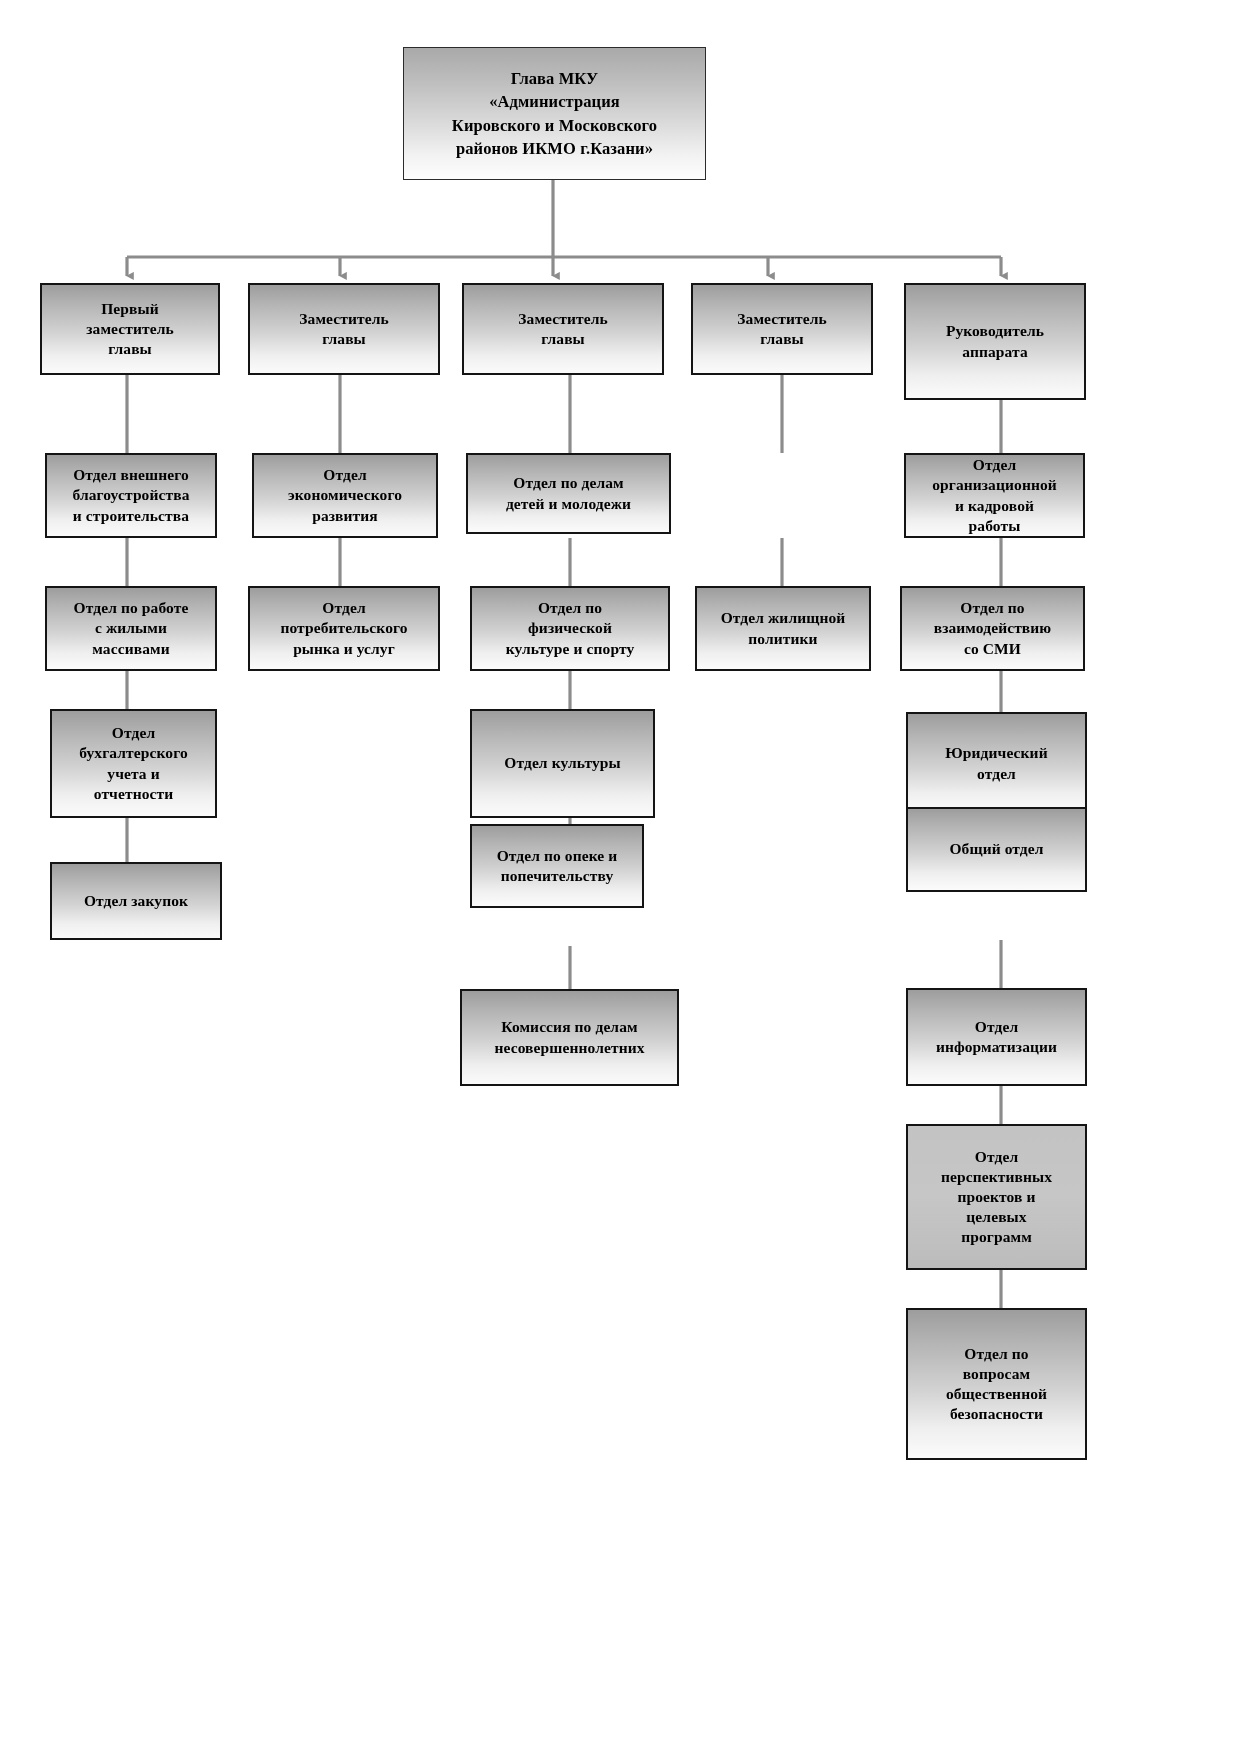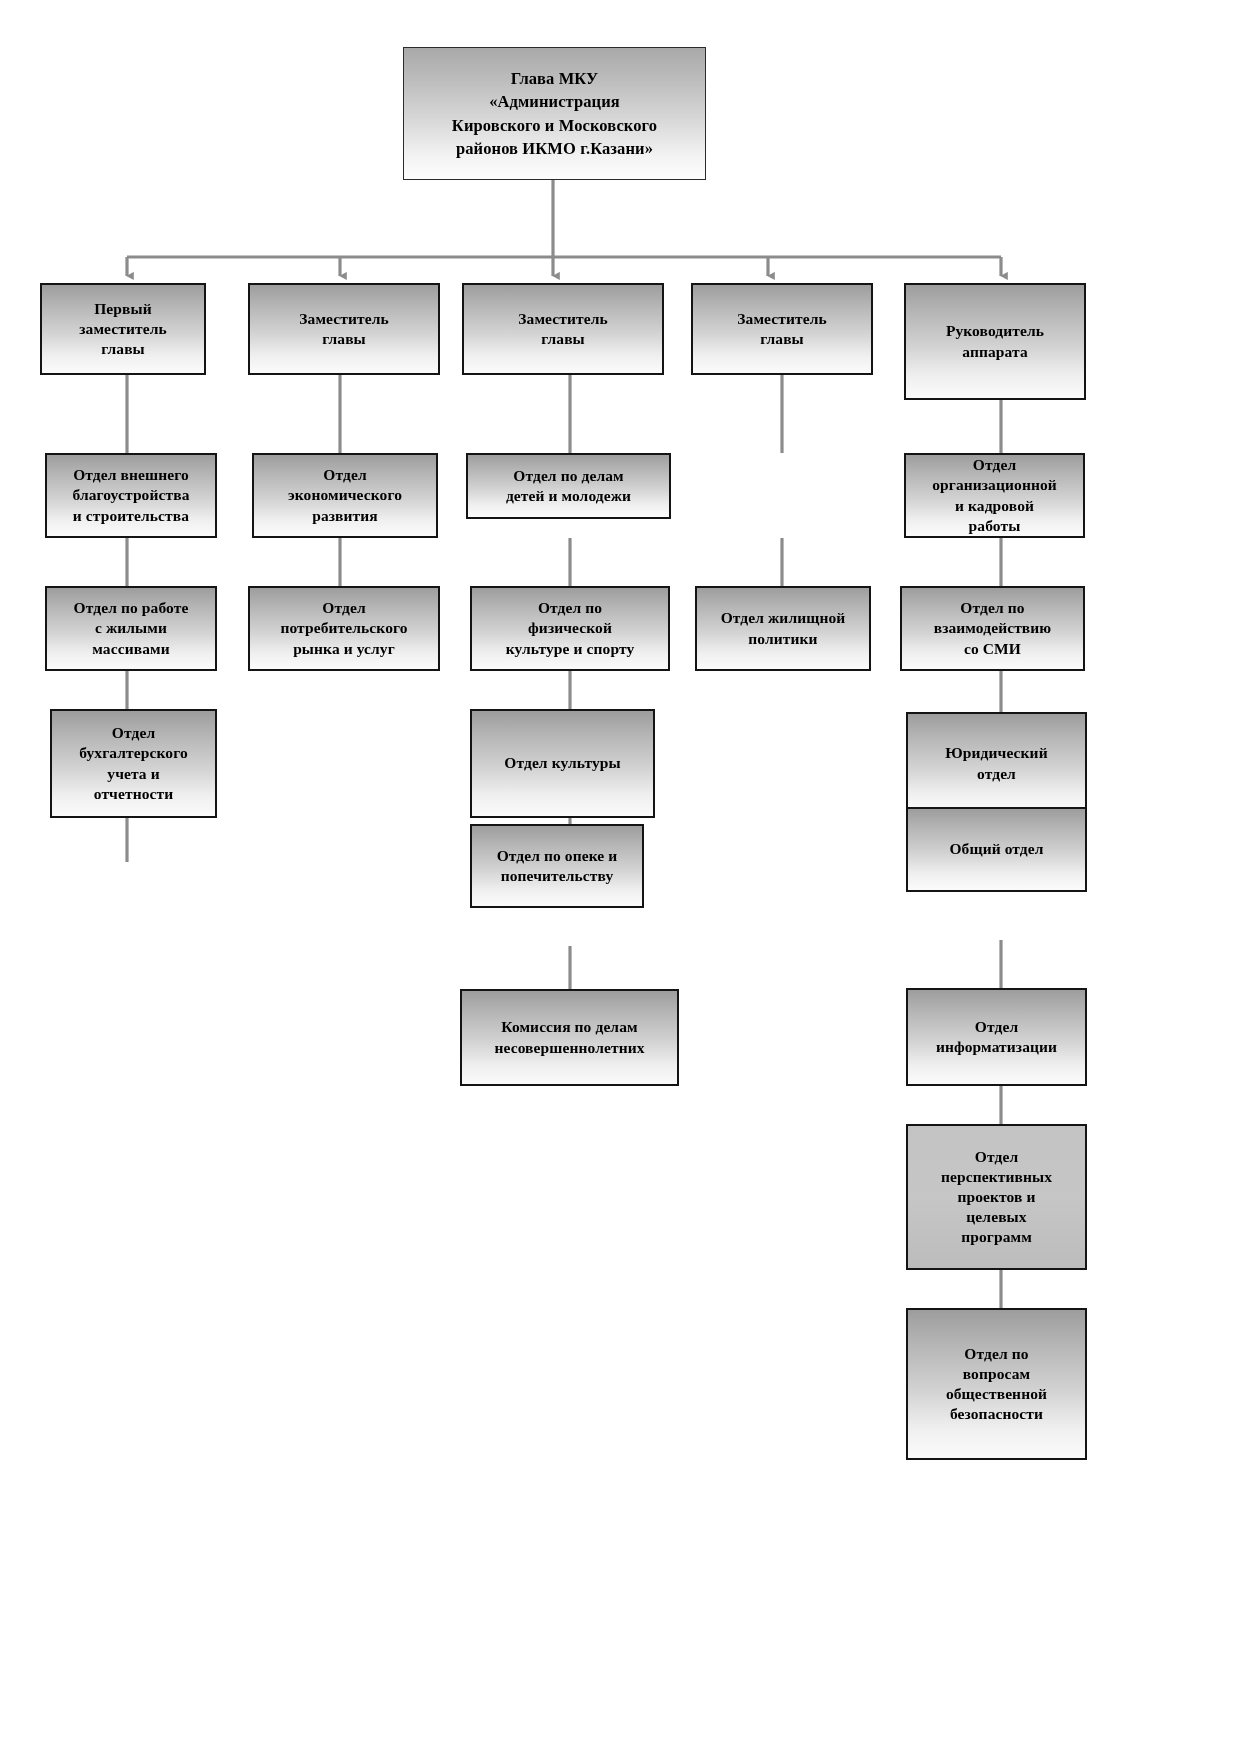--- a/index.html
+++ b/index.html
@@ -108,21 +108,21 @@
     </g>
   </svg>
 
   <div class="node root" style="left:403px; top:47px; width:303px; height:133px;">
     <span class="label">Глава МКУ
 «Администрация
 Кировского и Московского
 районов ИКМО г.Казани»</span>
   </div>
 
-  <div class="node" style="left:40px; top:283px; width:166px; height:92px;">
+  <div class="node" style="left:40px; top:283px; width:180px; height:92px;">
     <span class="label">Первый
 заместитель
 главы</span>
   </div>
   <div class="node" style="left:248px; top:283px; width:192px; height:92px;">
     <span class="label">Заместитель
 главы</span>
   </div>
   <div class="node" style="left:462px; top:283px; width:202px; height:92px;">
     <span class="label">Заместитель
@@ -146,33 +146,36 @@
     <span class="label">Отдел по работе
 с жилыми
 массивами</span>
   </div>
   <div class="node" style="left:50px; top:709px; width:167px; height:109px;">
     <span class="label">Отдел
 бухгалтерского
 учета и
 отчетности</span>
   </div>
+  <div class="node" style="left:50px; top:862px; width:172px; height:78px;">
+    <span class="label">Отдел закупок</span>
+  </div>
 
   <div class="node" style="left:252px; top:453px; width:186px; height:85px;">
     <span class="label">Отдел
 экономического
 развития</span>
   </div>
   <div class="node" style="left:248px; top:586px; width:192px; height:85px;">
     <span class="label">Отдел
 потребительского
 рынка и услуг</span>
   </div>
 
-  <div class="node" style="left:466px; top:453px; width:205px; height:66px;">
+  <div class="node" style="left:466px; top:453px; width:205px; height:81px;">
     <span class="label">Отдел по делам
 детей и молодежи</span>
   </div>
   <div class="node" style="left:470px; top:586px; width:200px; height:85px;">
     <span class="label">Отдел по
 физической
 культуре и спорту</span>
   </div>
   <div class="node" style="left:470px; top:709px; width:185px; height:109px;">
     <span class="label">Отдел культуры</span>

